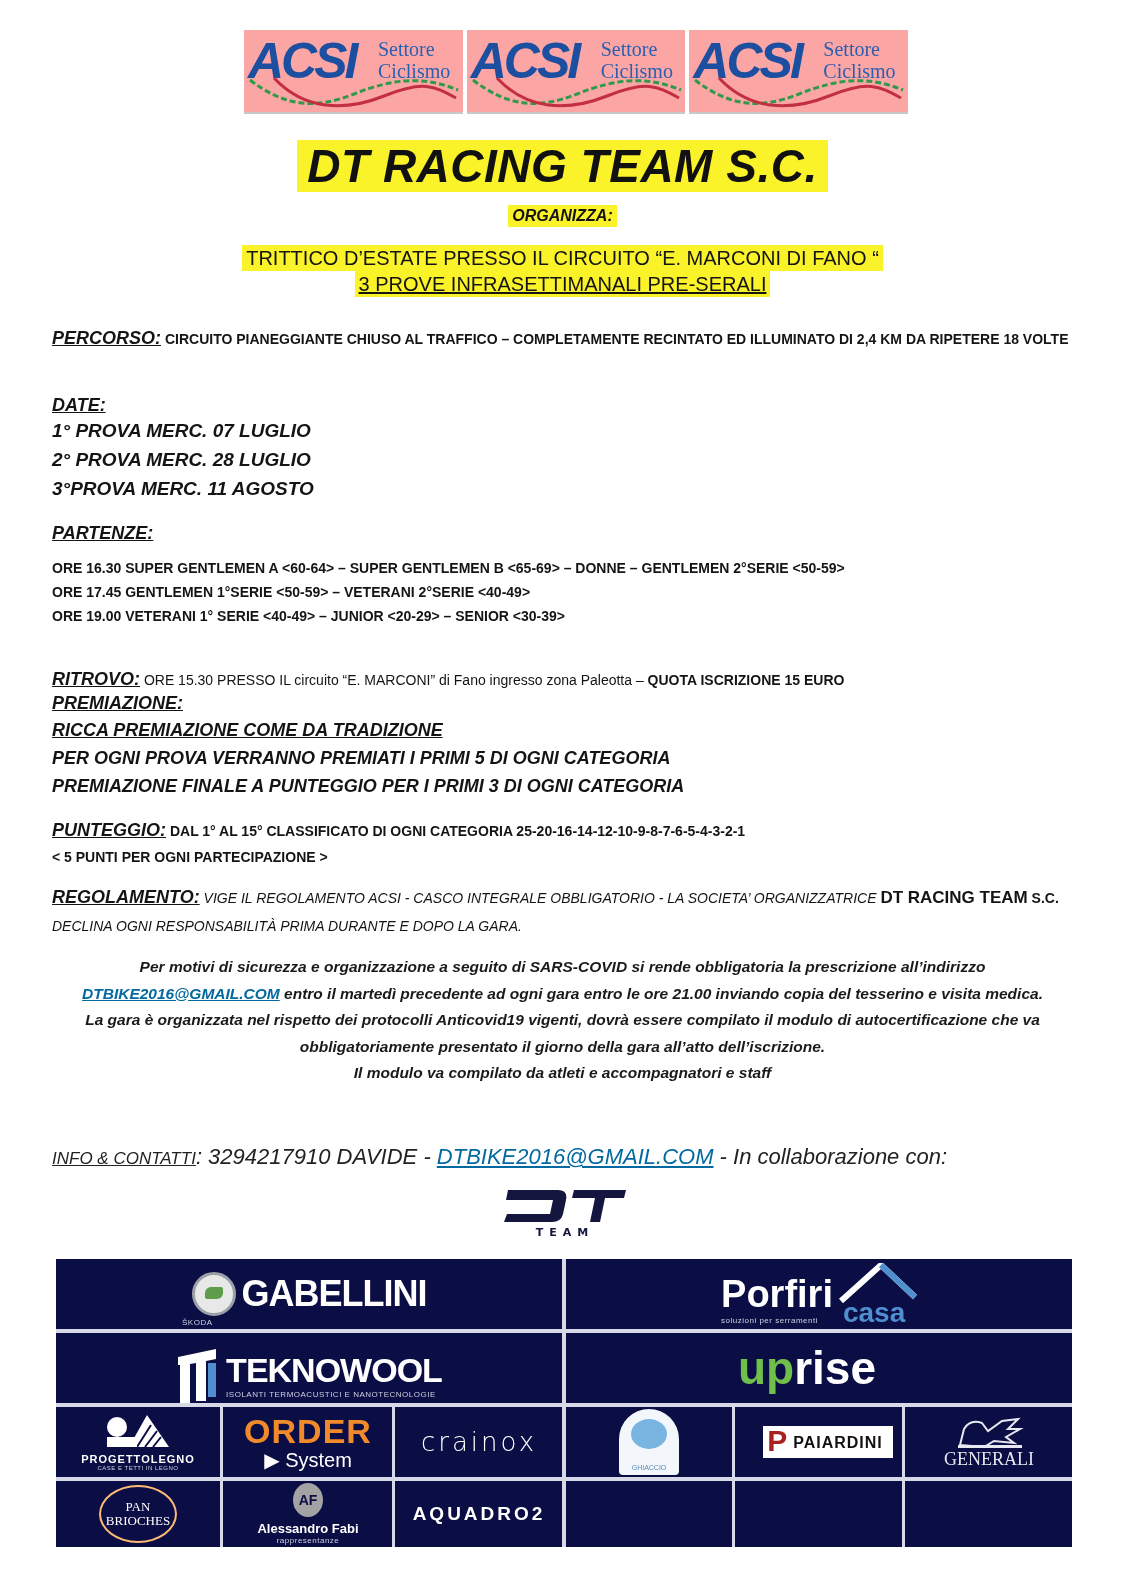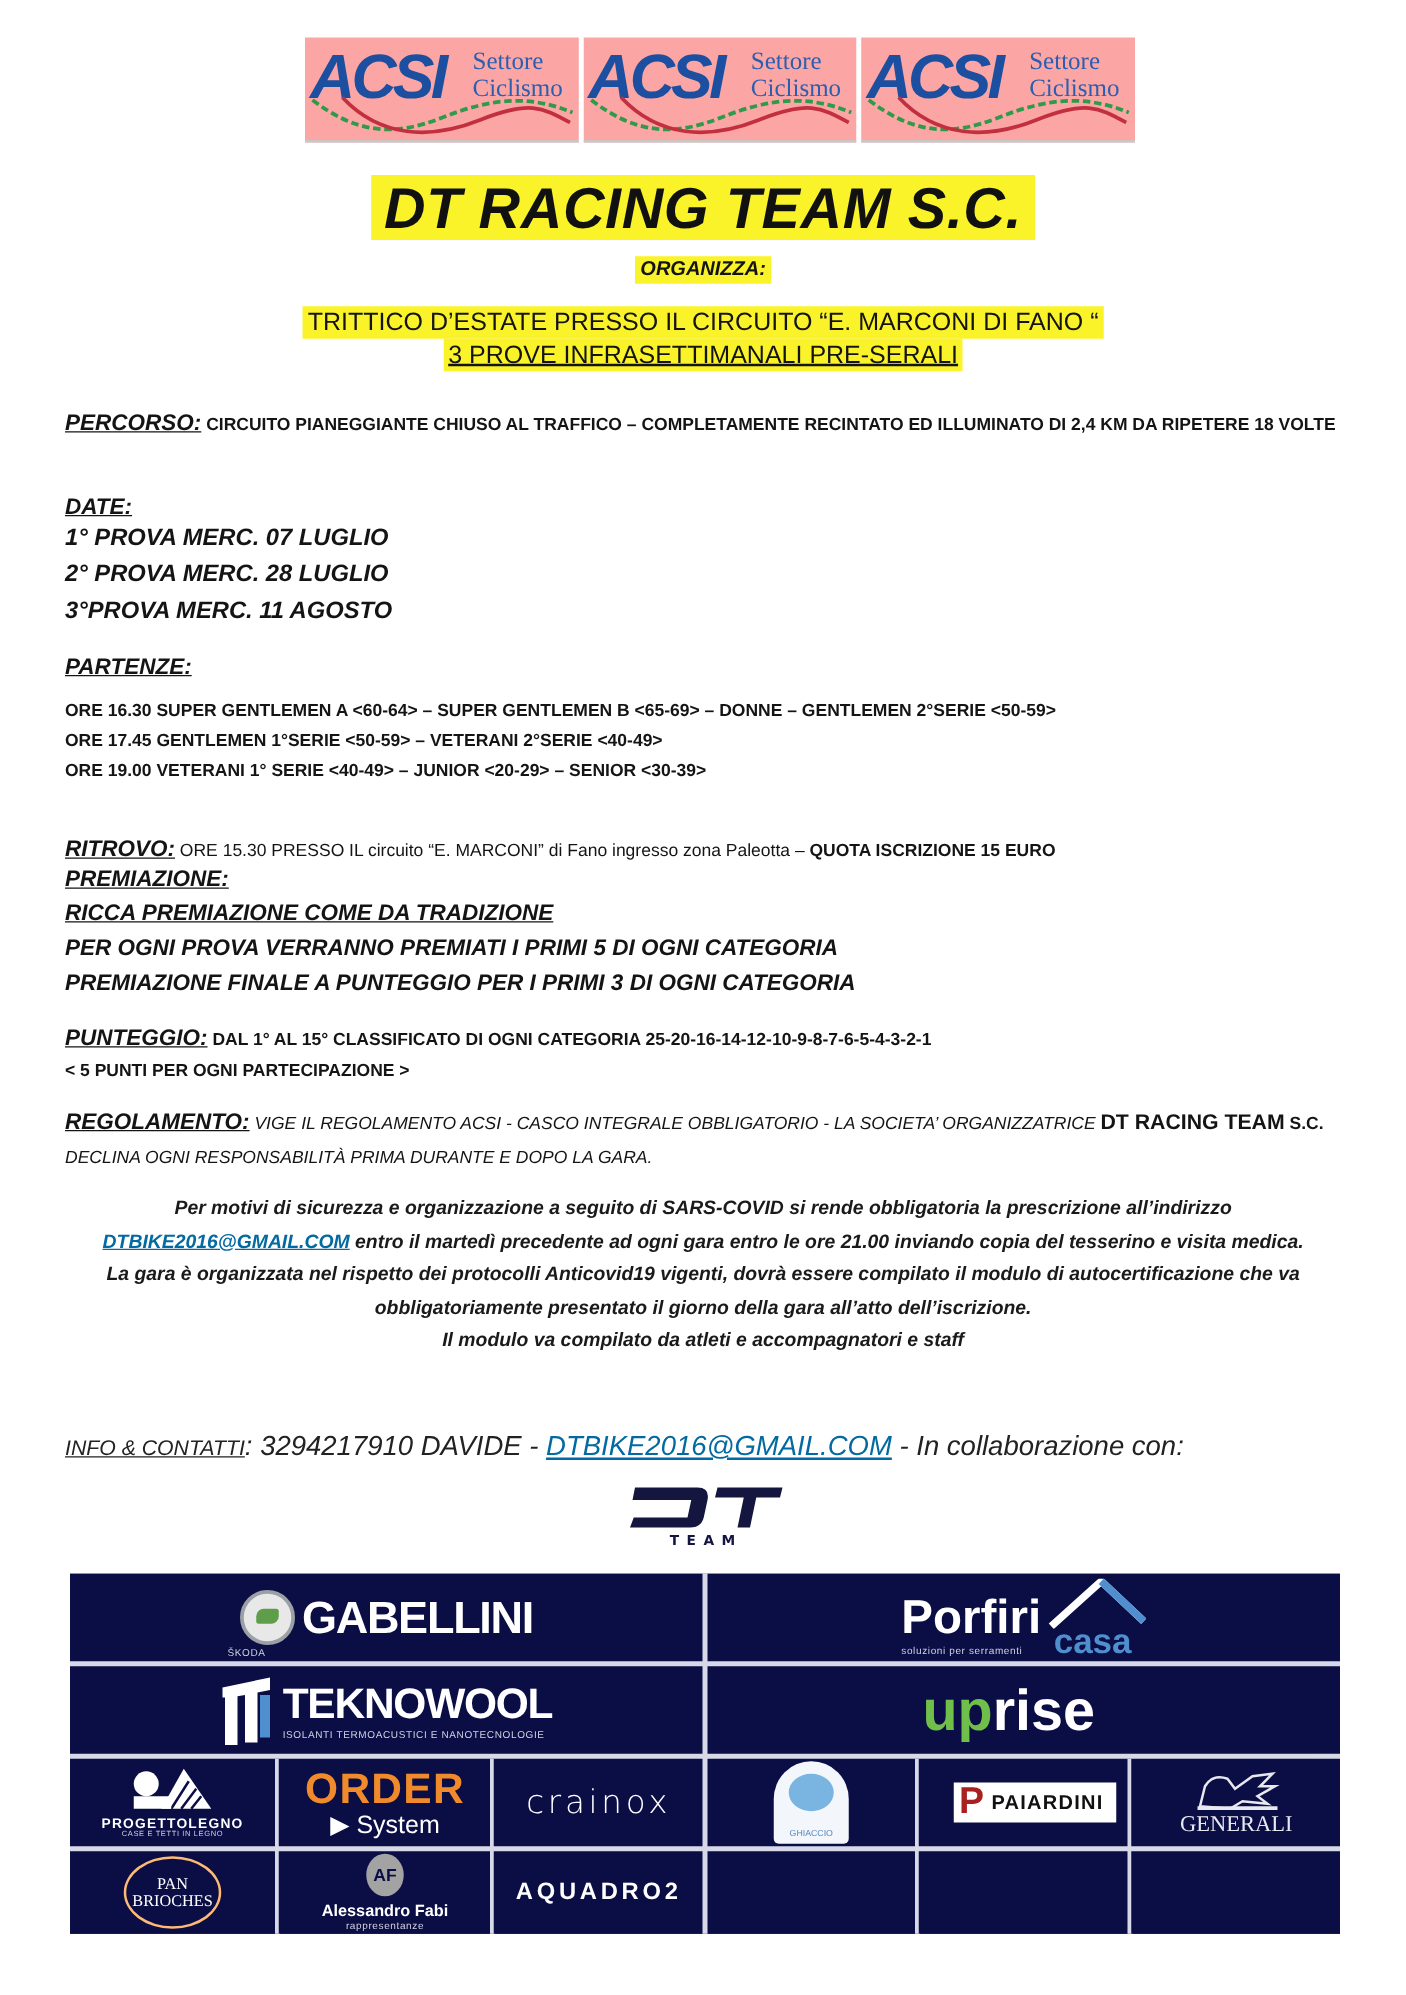--- a/index.html
+++ b/index.html
@@ -184,21 +184,21 @@
       <div style="position:relative; width:80px; height:62px;">
         <svg width="80" height="40" style="position:absolute; top:0; left:0;">
             <path d="M4 38 L44 2 L78 34" stroke="#ffffff" stroke-width="6" fill="none"></path>
             <path d="M44 2 L78 34" stroke="#4f8fd0" stroke-width="6" fill="none"></path>
           </svg>
         <span class="casa" style="position:absolute; bottom:-4px; left:6px;">casa</span>
       </div>
     </div>
   </div>
 
-  <div class="cell" style="left:0; top:74px; width:506px; height:70px;">
+  <div class="cell" style="left:0; top:74px; width:506px; height:70px;justify-content:flex-end;">
     <div style="display:flex; align-items:center; gap:6px;">
       <svg width="44" height="56">
           <path d="M2 10 L40 2 L40 12 L30 14 L30 54 L20 54 L20 16 L14 17 L14 56 L4 56 L4 18 L2 18 Z" fill="#ffffff"></path>
           <rect x="32" y="16" width="8" height="34" fill="#4f8fd0"></rect>
         </svg>
       <div style="display:flex; flex-direction:column;">
         <span class="tekno">TEKNOWOOL</span>
         <span class="tiny">ISOLANTI TERMOACUSTICI E NANOTECNOLOGIE</span>
       </div>
     </div>

